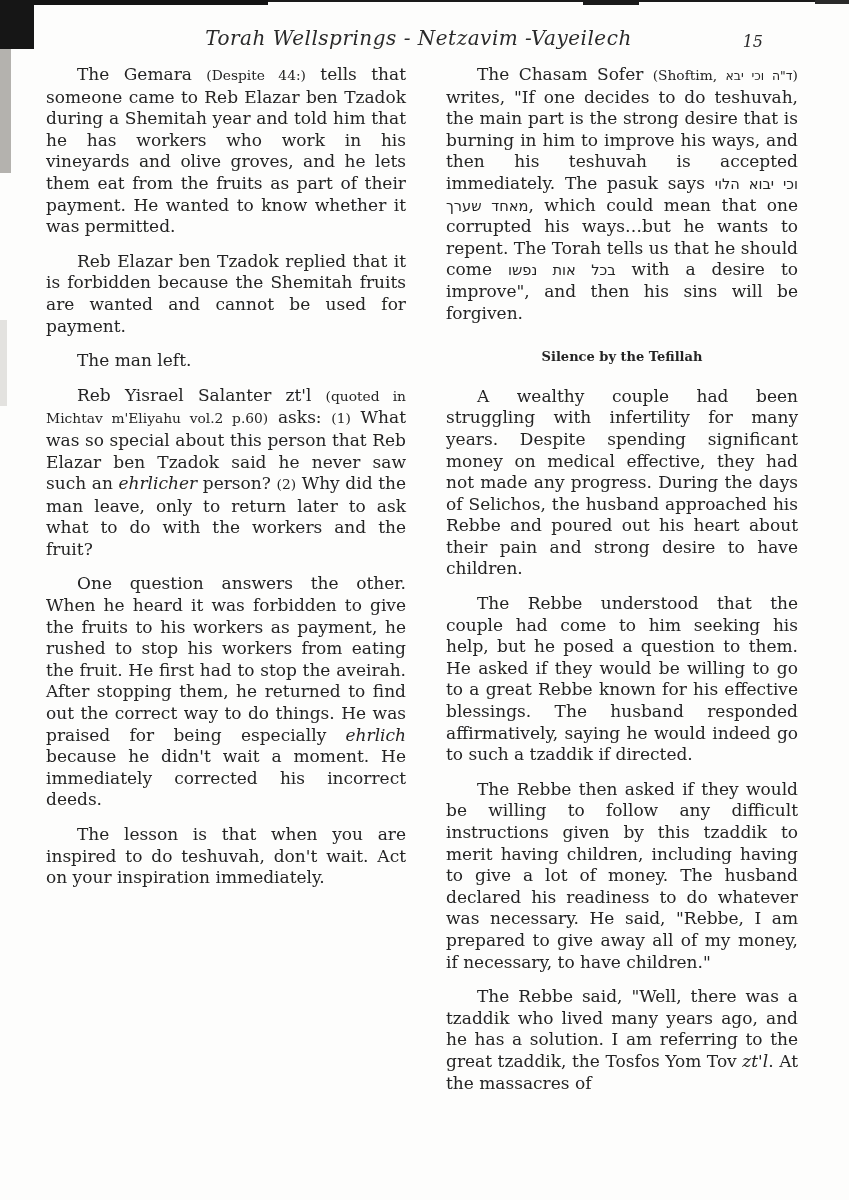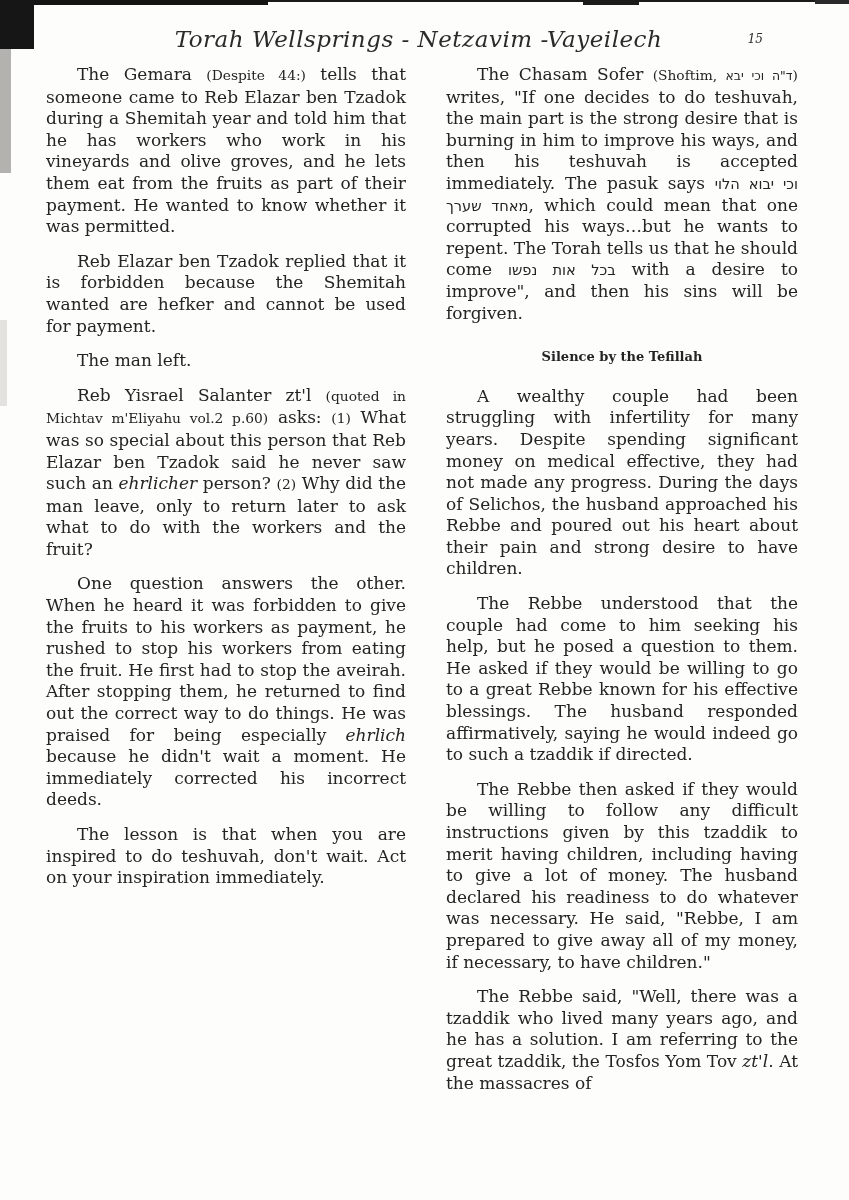--- a/index.html
+++ b/index.html
@@ -4,25 +4,25 @@
 <style>
   html,body { margin:0; padding:0; background:#ffffff; }
   .page {
     position:relative; width:849px; height:1200px;
     background:#fdfdfc; overflow:hidden;
     font-family:"DejaVu Serif", serif; color:#242424;
   }
   
   .page-header { position:absolute; top:26px; left:46px; right:58px; height:32px; }
   .header-title {
-    text-align:center; font-style:italic; font-size:23px; color:#2a2a2a;
+    text-align:center; font-style:italic; font-size:20px; color:#2a2a2a;
     letter-spacing:0.5px;
   }
   .page-number {
-    position:absolute; right:28px; top:6px; font-style:italic; font-size:12px; color:#2a2a2a;
+    position:absolute; right:28px; top:6px; font-style:italic; font-size:16px; color:#2a2a2a;
   }
   
   .column {
     position:absolute; top:64px; text-align:justify;
     font-size:17px; line-height:21.6px;
   }
   .col-left  { left:46px;  width:360px; }
   .col-right { left:446px; width:352px; }
   p.para { margin:0 0 13px 0; padding:0; }
   p.para.ind { text-indent:31px; }
@@ -57,21 +57,21 @@
   <div class="artifact a-leftgray"></div>
   <div class="artifact a-leftfaint"></div>
 
   <div class="page-header">
     <div class="header-title">Torah Wellsprings - Netzavim -Vayeilech</div>
     <div class="page-number">15</div>
   </div>
 
   <div class="column col-left" id="col-left">
       <p class="para ind"><span>The Gemara </span><span class="cite">(Despite 44:)</span><span> tells that someone came to Reb Elazar ben Tzadok during a Shemitah year and told him that he has workers who work in his vineyards and olive groves, and he lets them eat from the fruits as part of their payment. He wanted to know whether it was permitted.</span></p>
-      <p class="para ind"><span>Reb Elazar ben Tzadok replied that it is forbidden because the Shemitah wanted are hefker and cannot be used for payment.</span></p>
+      <p class="para ind"><span>Reb Elazar ben Tzadok replied that it is forbidden because the Shemitah fruits are wanted and cannot be used for payment.</span></p>
       <p class="para ind"><span>The man left.</span></p>
       <p class="para ind"><span>Reb Yisrael Salanter zt'l </span><span class="cite">(quoted in Michtav m'Eliyahu vol.2 p.60)</span><span> asks: </span><span class="cite">(1)</span><span> What was so special about this person that Reb Elazar ben Tzadok said he never saw such an </span><span class="it">ehrlicher</span><span> person? </span><span class="cite">(2)</span><span> Why did the man leave, only to return later to ask what to do with the workers and the fruit?</span></p>
       <p class="para ind"><span>One question answers the other. When he heard it was forbidden to give the fruits to his workers as payment, he rushed to stop his workers from eating the fruit. He first had to stop the aveirah. After stopping them, he returned to find out the correct way to do things. He was praised for being especially </span><span class="it">ehrlich</span><span> because he didn't wait a moment. He immediately corrected his incorrect deeds.</span></p>
       <p class="para ind"><span>The lesson is that when you are inspired to do teshuvah, don't wait. Act on your inspiration immediately.</span></p>
     </div>
   <div class="column col-right" id="col-right">
       <p class="para ind"><span>The Chasam Sofer </span><span class="cite">(Shoftim, </span><span class="heb-cite" dir="rtl">ד"ה וכי יבא</span><span class="cite">)</span><span> writes, "If one decides to do teshuvah, the main part is the strong desire that is burning in him to improve his ways, and then his teshuvah is accepted immediately. The pasuk says </span><span class="heb" dir="rtl">וכי יבוא הלוי מאחד שערך</span><span>, which could mean that one corrupted his ways…but he wants to repent. The Torah tells us that he should come </span><span class="heb" dir="rtl">בכל אות נפשו</span><span> with a desire to improve", and then his sins will be forgiven.</span></p>
       <div class="section-heading">Silence by the Tefillah</div>
       <p class="para ind"><span>A wealthy couple had been struggling with infertility for many years. Despite spending significant money on medical effective, they had not made any progress. During the days of Selichos, the husband approached his Rebbe and poured out his heart about their pain and strong desire to have children.</span></p>
       <p class="para ind"><span>The Rebbe understood that the couple had come to him seeking his help, but he posed a question to them. He asked if they would be willing to go to a great Rebbe known for his effective blessings. The husband responded affirmatively, saying he would indeed go to such a tzaddik if directed.</span></p>

